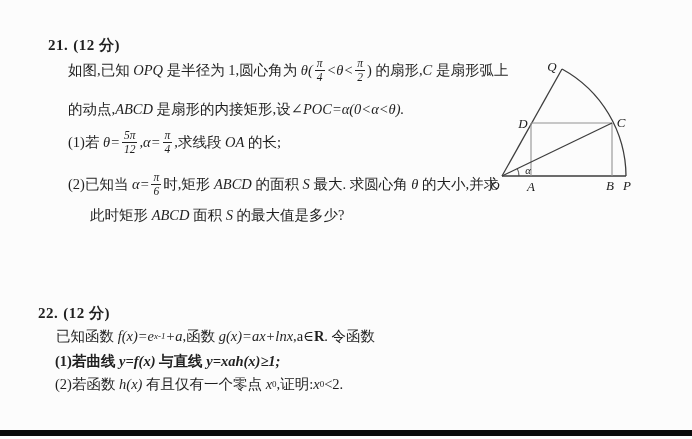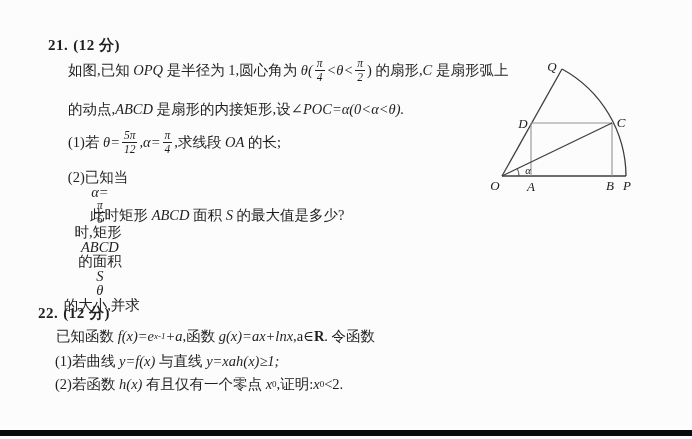--- a/index.html
+++ b/index.html
@@ -52,22 +52,22 @@
   </div>
 
   <div class="line" style="left:68px;top:95px;">
     <span>的动点,</span><span class="mi">ABCD</span><span> 是扇形的内接矩形,设∠</span><span class="mi">POC</span><span class="mi">=α(0&lt;α&lt;θ).</span>
   </div>
 
   <div class="line" style="left:68px;top:128px;align-items:center;">
     <span>(1)若 </span><span class="mi">θ=</span><span class="frac"><span class="num">5π</span><span class="den">12</span></span><span class="mi">,α=</span><span class="frac"><span class="num">π</span><span class="den">4</span></span><span>,求线段 </span><span class="mi">OA</span><span> 的长;</span>
   </div>
 
-  <div class="line" style="left:60px;top:170px;flex-direction:column;">
-    <span>(2)已知当 </span><span class="mi">α=</span><span class="frac"><span class="num">π</span><span class="den">6</span></span><span>时,矩形 </span><span class="mi">ABCD</span><span> 的面积 </span><span class="mi">S</span><span class="mi">θ</span><span> 的大小,并求</span>
+  <div class="line" style="left:68px;top:170px;">
+    <span>(2)已知当 </span><span class="mi">α=</span><span class="frac"><span class="num">π</span><span class="den">6</span></span><span>时,矩形 </span><span class="mi">ABCD</span><span> 的面积 </span><span class="mi">S</span><span> 最大. 求圆心角 </span><span class="mi">θ</span><span> 的大小,并求</span>
   </div>
 
   <div class="line" style="left:90px;top:201px;">
     <span>此时矩形 </span><span class="mi">ABCD</span><span> 面积 </span><span class="mi">S</span><span> 的最大值是多少?</span>
   </div>
 
   <div class="figwrap">
     <svg width="162" height="142" viewBox="0 0 162 142">
       <path class="dark" d="M19,121 L143,121"></path>
       <path class="dark" d="M19,121 L79,14"></path>
@@ -89,21 +89,21 @@
   </div>
 
   <div class="line hdr" style="left:38px;top:299px;">
     <span>22.</span><span class="gap"></span><span>(12 分)</span>
   </div>
 
   <div class="line" style="left:56px;top:322px;">
     <span>已知函数 </span><span class="mi">f(x)=e</span><sup>x-1</sup><span class="mi">+a</span><span>,函数 </span><span class="mi">g(x)=ax+lnx</span><span>,a∈</span><span class="bold">R</span><span>. 令函数 </span>
   </div>
 
-  <div class="line" style="left:55px;top:347px;">
+  <div class="line" style="left:55px;top:347px;font-weight:bold;">
     <span>(1)若曲线 </span><span class="mi">y=f(x)</span><span> 与直线 </span><span class="mi">y=x</span><span class="mi">a</span><span class="mi">h(x)≥1;</span>
   </div>
 
   <div class="line" style="left:55px;top:370px;">
     <span>(2)若函数 </span><span class="mi">h(x)</span><span> 有且仅有一个零点 </span><span class="mi">x</span><sub>0</sub><span>,证明:</span><span class="mi">x</span><sub>0</sub><span>&lt;2.</span>
   </div>
 
   <div class="bottom-bar"></div>
 
 </div>

